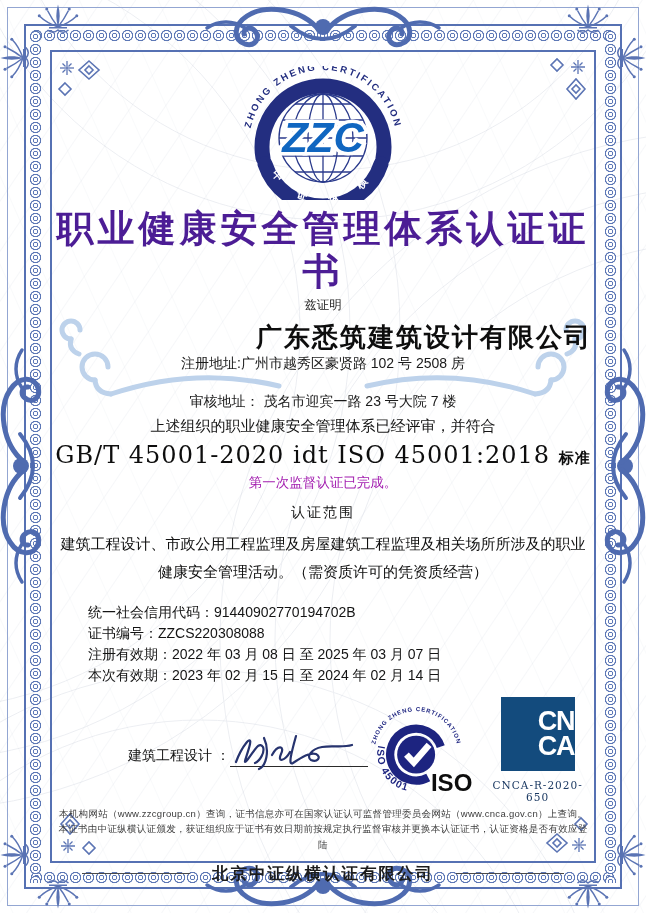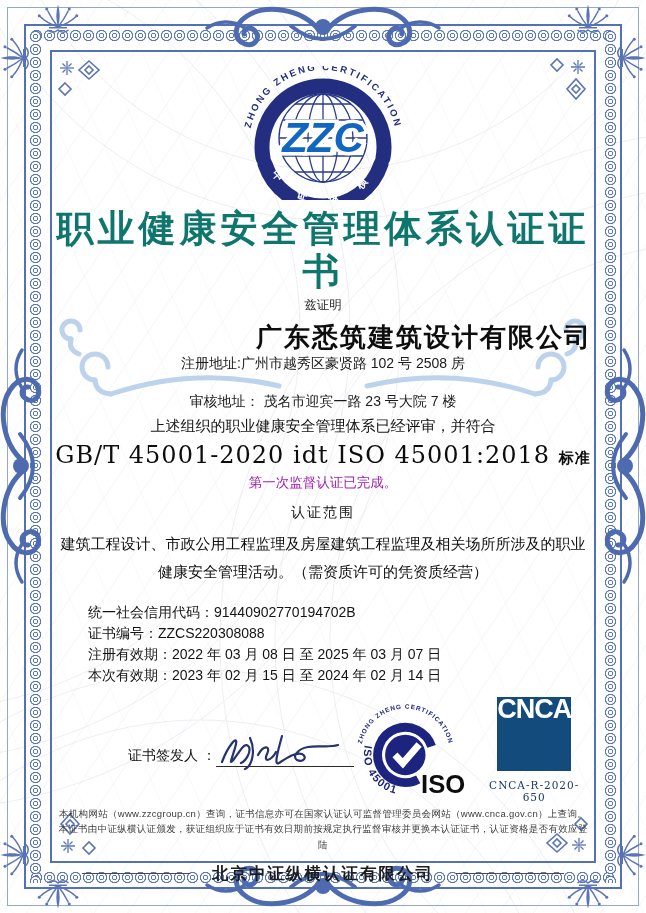--- a/index.html
+++ b/index.html
@@ -19,43 +19,43 @@
       #ffffff 0 1.4px,#5d78b6 1.8px 2.6px,#ffffff 2.9px 4.3px,#5d78b6 4.6px 5.5px,rgba(0,0,0,0) 5.9px);
     background-size:13px 13px;}
   .scallop.top{left:30px;right:30px;top:29px;height:13px;}
   .scallop.bottom{left:30px;right:30px;bottom:29px;height:13px;}
   .scallop.left{top:30px;bottom:30px;left:29px;width:13px;}
   .scallop.right{top:30px;bottom:30px;right:29px;width:13px;}
   .orn{position:absolute;z-index:3;pointer-events:none;}
   
   .content{position:absolute;inset:52px 54px;z-index:4;text-align:center;padding-top:14px;}
   .logo-wrap{width:210px;height:134px;margin:0 auto;}
-  .title{margin-top:8px;font-size:37px;font-weight:700;letter-spacing:4px;color:#0f766e;line-height:1.15;}
+  .title{margin-top:8px;font-size:37px;font-weight:700;letter-spacing:4px;color:#4c1d95;line-height:1.15;}
   .certify{margin-top:4px;font-size:12.5px;color:#222;}
   .company{position:relative;margin-top:6px;}
   .company .cloud{position:absolute;left:50%;top:-10px;transform:translateX(-50%);z-index:0;}
   .company .name{position:relative;z-index:1;font-size:26px;font-weight:700;letter-spacing:2px;color:#0d0d0d;text-align:right;}
   .addr1{position:relative;z-index:1;font-size:14px;color:#1a1a1a;}
   .addr2{position:relative;z-index:1;margin-top:20px;font-size:14px;color:#1a1a1a;}
   .statement{margin-top:6px;font-size:15px;color:#141414;}
   .standard{margin-top:5px;font-family:"DejaVu Serif",serif;font-size:24px;letter-spacing:1px;color:#0d0d0d;}
   .standard .suffix{font-family:"Liberation Sans",sans-serif;font-size:15px;font-weight:700;letter-spacing:1px;}
   .surveillance{margin-top:5px;font-size:13.5px;color:#a21caf;}
   .scope-label{margin-top:12px;font-size:14px;letter-spacing:2px;color:#141414;}
   .scope-text{margin-top:8px;font-size:15px;line-height:1.85;color:#0f0f0f;text-align:center;}
   .details{margin-top:16px;padding-left:34px;text-align:left;font-size:14px;line-height:1.5;color:#141414;}
   .sign-row{display:flex;align-items:center;margin-top:12px;padding:0 2px 0 74px;height:104px;}
   .signer{display:flex;align-items:flex-end;}
   .signer-label{font-size:14px;color:#141414;padding-bottom:2px;white-space:nowrap;}
   .sig-line{position:relative;width:138px;border-bottom:1.5px solid #2a2a2a;height:34px;}
   .sig-line svg{position:absolute;left:-4px;bottom:-6px;}
   .iso-badge{margin-left:auto;}
   .cnca{margin-left:10px;display:flex;flex-direction:column;align-items:center;}
-  .cnca-square{width:74px;height:74px;background:#134b7d;color:#fff;display:flex;flex-direction:row;
-    align-items:flex-start;justify-content:center;line-height:0.92;font-weight:900;font-size:27px;letter-spacing:-1px;}
+  .cnca-square{width:74px;height:74px;background:#134b7d;color:#fff;display:flex;flex-direction:column;
+    align-items:flex-end;justify-content:center;line-height:0.92;font-weight:900;font-size:27px;letter-spacing:-1px;}
   .cnca-code{margin-top:8px;font-family:"DejaVu Serif",serif;font-size:10.5px;letter-spacing:1px;color:#1c3a63;}
   .footer-note{margin-top:4px;font-size:9.5px;line-height:1.65;color:#3c3c3c;letter-spacing:0.3px;}
   .issuer-row{margin-top:10px;display:flex;align-items:center;justify-content:center;gap:22px;}
   .issuer-row .rule{width:108px;border-top:1.5px solid #4a4a4a;height:0;}
   .issuer{font-size:16.5px;font-weight:700;letter-spacing:2px;color:#1c1c1c;}
 </style>
 </head>
 <body>
 
 <div class="cert">
@@ -273,21 +273,21 @@
       <div>
         <span>注册有效期：</span><span>2022 年 03 月 08 日  至  2025 年 03 月 07 日</span>
       </div>
       <div>
         <span>本次有效期：</span><span>2023 年 02 月 15 日  至  2024 年 02 月 14 日</span>
       </div>
     </div>
 
     <div class="sign-row">
       <div class="signer">
-        <span class="signer-label">证书签发人 ：</span>
+        <span class="signer-label">建筑工程设计 ：</span>
         <span class="sig-line">
           <svg width="132" height="46" viewBox="0 0 132 46">
             <path d="M10 36 C16 20 26 8 24 18 C22 28 15 42 22 33 C29 24 33 15 37 21 C39 26 34 35 29 37 M38 12 C44 25 40 40 33 43 M46 29 C52 18 59 20 55 28 C51 37 59 35 64 26 M70 10 C65 28 62 40 67 37 C76 31 84 26 90 28 C96 31 91 37 85 34 C80 31 85 23 96 21 C106 19 116 22 126 19" stroke="#26336e" stroke-width="2.2" fill="none" stroke-linecap="round"></path>
           </svg>
         </span>
       </div>
 
       <svg class="iso-badge" width="116" height="102" viewBox="0 0 116 102">
         <defs>
           <path id="isoArcTop" d="M 7 54 A 45 45 0 1 1 97 54"></path>

